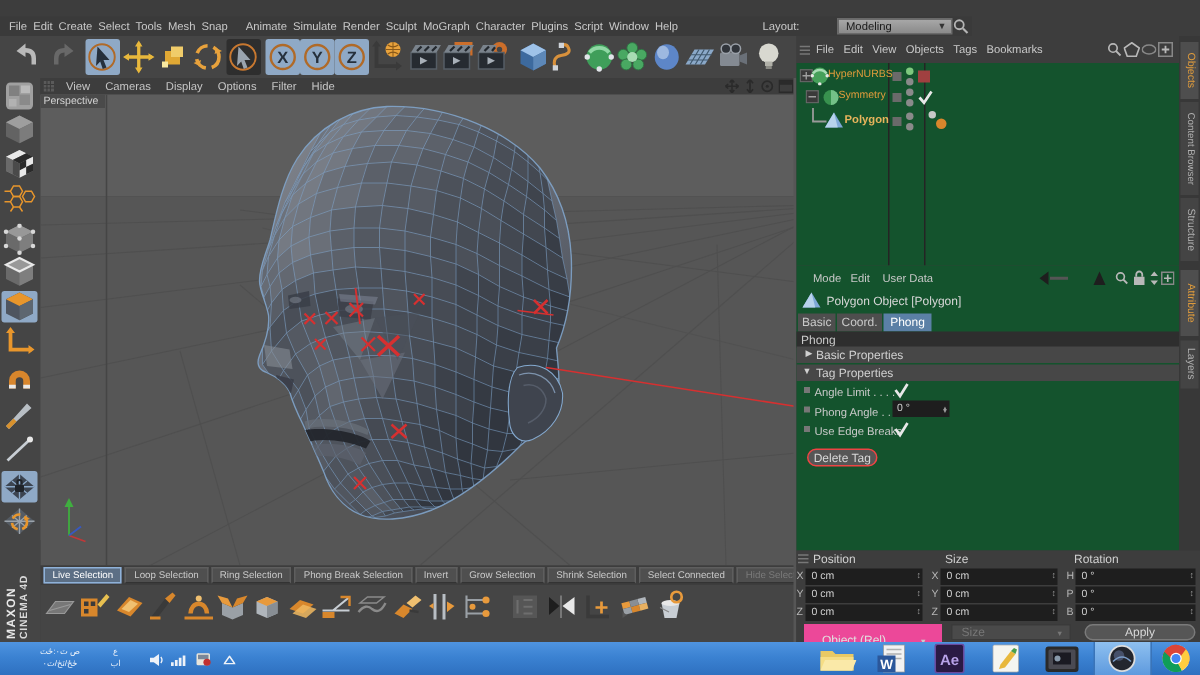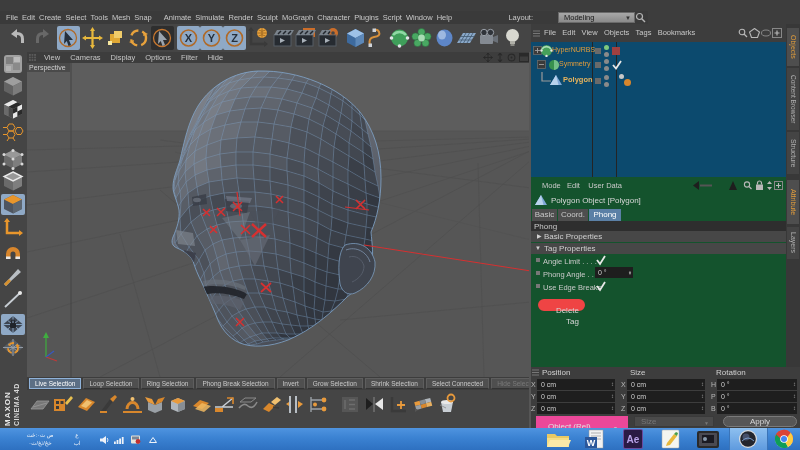--- a/index.html
+++ b/index.html
@@ -858,21 +858,21 @@
         <path d="M5.5 0.5 L10.5 4 L8.5 9.5 L2.5 9.5 L0.5 4 Z" fill="none" stroke="#b8b8b8" stroke-width="1.1"></path>
       </svg>
     <svg class="abs" style="left:230px;top:5px" width="10" height="8">
         <ellipse cx="5" cy="4" rx="4.5" ry="3" fill="none" stroke="#888" stroke-width="1"></ellipse>
       </svg>
     <svg class="abs" style="left:241px;top:4px" width="10" height="10">
         <rect x="0.5" y="0.5" width="9" height="9" fill="none" stroke="#888" stroke-width="1"></rect>
         <path d="M5 2.5 V7.5 M2.5 5 H7.5" stroke="#b8b8b8" stroke-width="1.2"></path>
       </svg>
 
-    <div class="abs" style="left:0;top:18px;width:255px;height:135px;background:#0c4a6e">
+    <div class="abs" style="left:0;top:18px;width:255px;height:135px;background:#14532d">
       <div class="abs" style="left:61px;top:0;width:1px;height:135px;background:#242424"></div>
       <div class="abs" style="left:85px;top:0;width:1px;height:135px;background:#242424"></div>
 
       <svg class="abs" style="left:2px;top:4px" width="9" height="9">
           <rect x="0.5" y="0.5" width="8" height="8" fill="#3a3a3a" stroke="#6a6a6a" stroke-width="0.8"></rect>
           <path d="M2 4.5 H7 M4.5 2 V7" stroke="#a0a0a0" stroke-width="0.9"></path>
         </svg>
       <svg class="abs" style="left:9px;top:2px" width="13" height="13">
           <circle cx="6.5" cy="6.5" r="5.5" fill="#46a05a"></circle>
           <path d="M2 5 A5.5 5.5 0 0 1 11 5" stroke="#a8dcb4" stroke-width="1.6" fill="none"></path>
@@ -957,21 +957,21 @@
           <path d="M2 5 L5 9 L10 1" stroke="#e8e8e8" stroke-width="1.8" fill="none"></path>
         </svg>
       <div class="ptext" style="left:12px;top:93px;font-size:7.5px">Phong Angle . .</div>
       <div class="abs" style="left:5px;top:94px;width:4px;height:4px;background:#777"></div>
       <div class="abs" style="left:64px;top:90px;width:38px;height:11px;background:#1e1e1e;color:#d0d0d0;font-size:7px;line-height:11px;padding-left:3px">0 °<span style="position:absolute;right:1px;top:-1px;font-size:4px;color:#999">▲</span><span style="position:absolute;right:1px;bottom:-1px;font-size:4px;color:#999">▼</span></div>
       <div class="ptext" style="left:12px;top:106px;font-size:7.5px">Use Edge Breaks</div>
       <div class="abs" style="left:5px;top:107px;width:4px;height:4px;background:#777"></div>
       <svg class="abs" style="left:64px;top:104px" width="12" height="11">
           <path d="M2 5 L5 9 L10 1" stroke="#e8e8e8" stroke-width="1.8" fill="none"></path>
         </svg>
-      <div class="abs" style="left:7px;top:122px;width:47px;height:12px;background:#565656;border:6px solid #ef4444;border-radius:6px;color:#d8d8d8;font-size:8px;text-align:right;line-height:11px">Delete Tag</div>
+      <div class="abs" style="left:7px;top:122px;width:47px;height:12px;background:#565656;border:1px solid #ef4444;border-radius:6px;color:#d8d8d8;font-size:8px;text-align:center;line-height:11px">Delete Tag</div>
     </div>
 
     <div class="abs" style="left:0;top:343px;width:269px;height:61px;background:#3d3d3d">
       <svg class="abs" style="left:1px;top:2px" width="8" height="8">
           <path d="M0 1 H7 M0 3.5 H7 M0 6 H7" stroke="#777" stroke-width="1"></path>
         </svg>
       <div class="ptext" style="left:11px;top:1px;color:#d0d0d0">Position</div>
       <div class="ptext" style="left:99px;top:1px;color:#d0d0d0">Size</div>
       <div class="ptext" style="left:185px;top:1px;color:#d0d0d0">Rotation</div>
       <div class="crow" style="top:12px">

